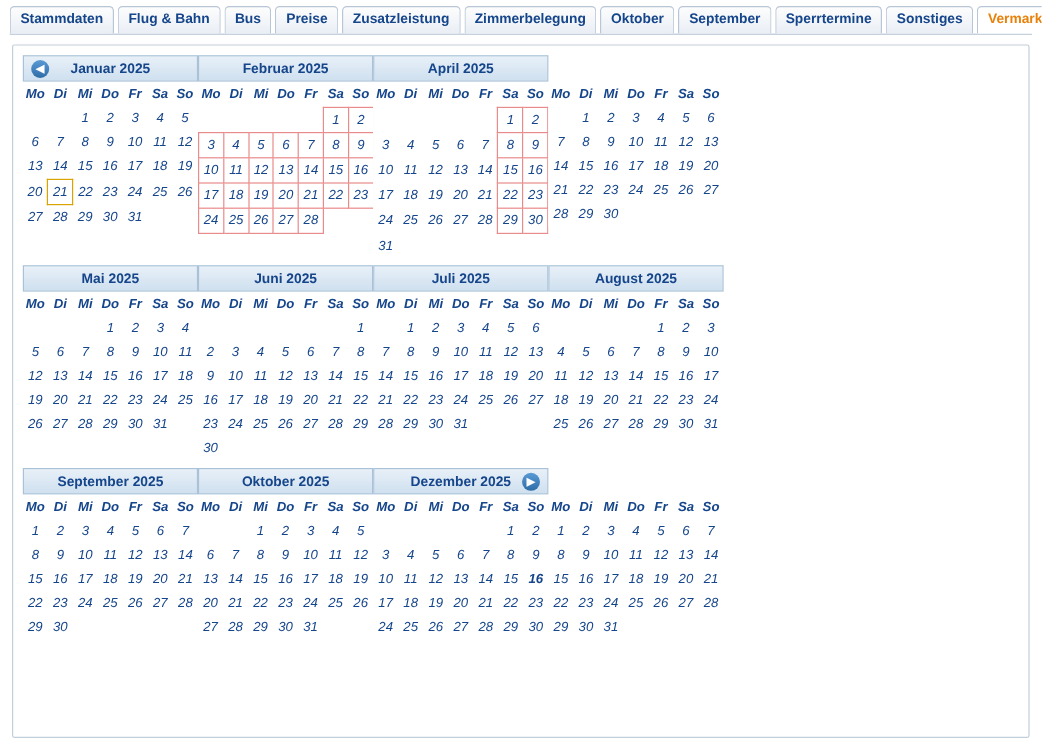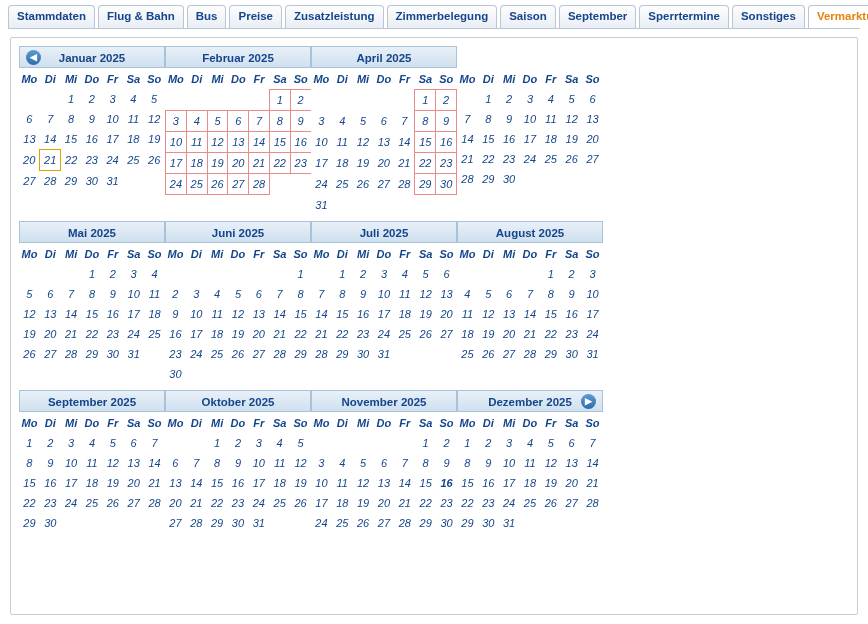--- a/index.html
+++ b/index.html
@@ -156,21 +156,21 @@
 </head>
 <body>
 
 <div class="tabbar">
     <div class="tab">Stammdaten</div>
     <div class="tab">Flug &amp; Bahn</div>
     <div class="tab">Bus</div>
     <div class="tab">Preise</div>
     <div class="tab">Zusatzleistung</div>
     <div class="tab">Zimmerbelegung</div>
-    <div class="tab">Saison</div>
+    <div class="tab">Oktober</div>
     <div class="tab">September</div>
     <div class="tab">Sperrtermine</div>
     <div class="tab">Sonstiges</div>
     <div class="tab active">Vermarktung</div>
   </div>
 <div class="tabbar-underline"></div>
 
 <div class="panel">
 
   <div class="cal-block">
@@ -705,21 +705,20 @@
             </tbody>
           </table>
         </div>
       </div>
   </div>
 
   <div class="cal-block">
     <div class="month-head-row">
         <div class="month-head"><span>September 2025</span></div>
         <div class="month-head"><span>Oktober 2025</span></div>
-        <div class="month-head"><span>November 2025</span></div>
         <div class="month-head"><span class="nav-arrow nav-next">▶</span><span>Dezember 2025</span></div>
       </div>
     <div class="months-row">
         <div class="month">
           <table class="cal">
             <thead>
               <tr>
                 <th>Mo</th>
                 <th>Di</th>
                 <th>Mi</th>

